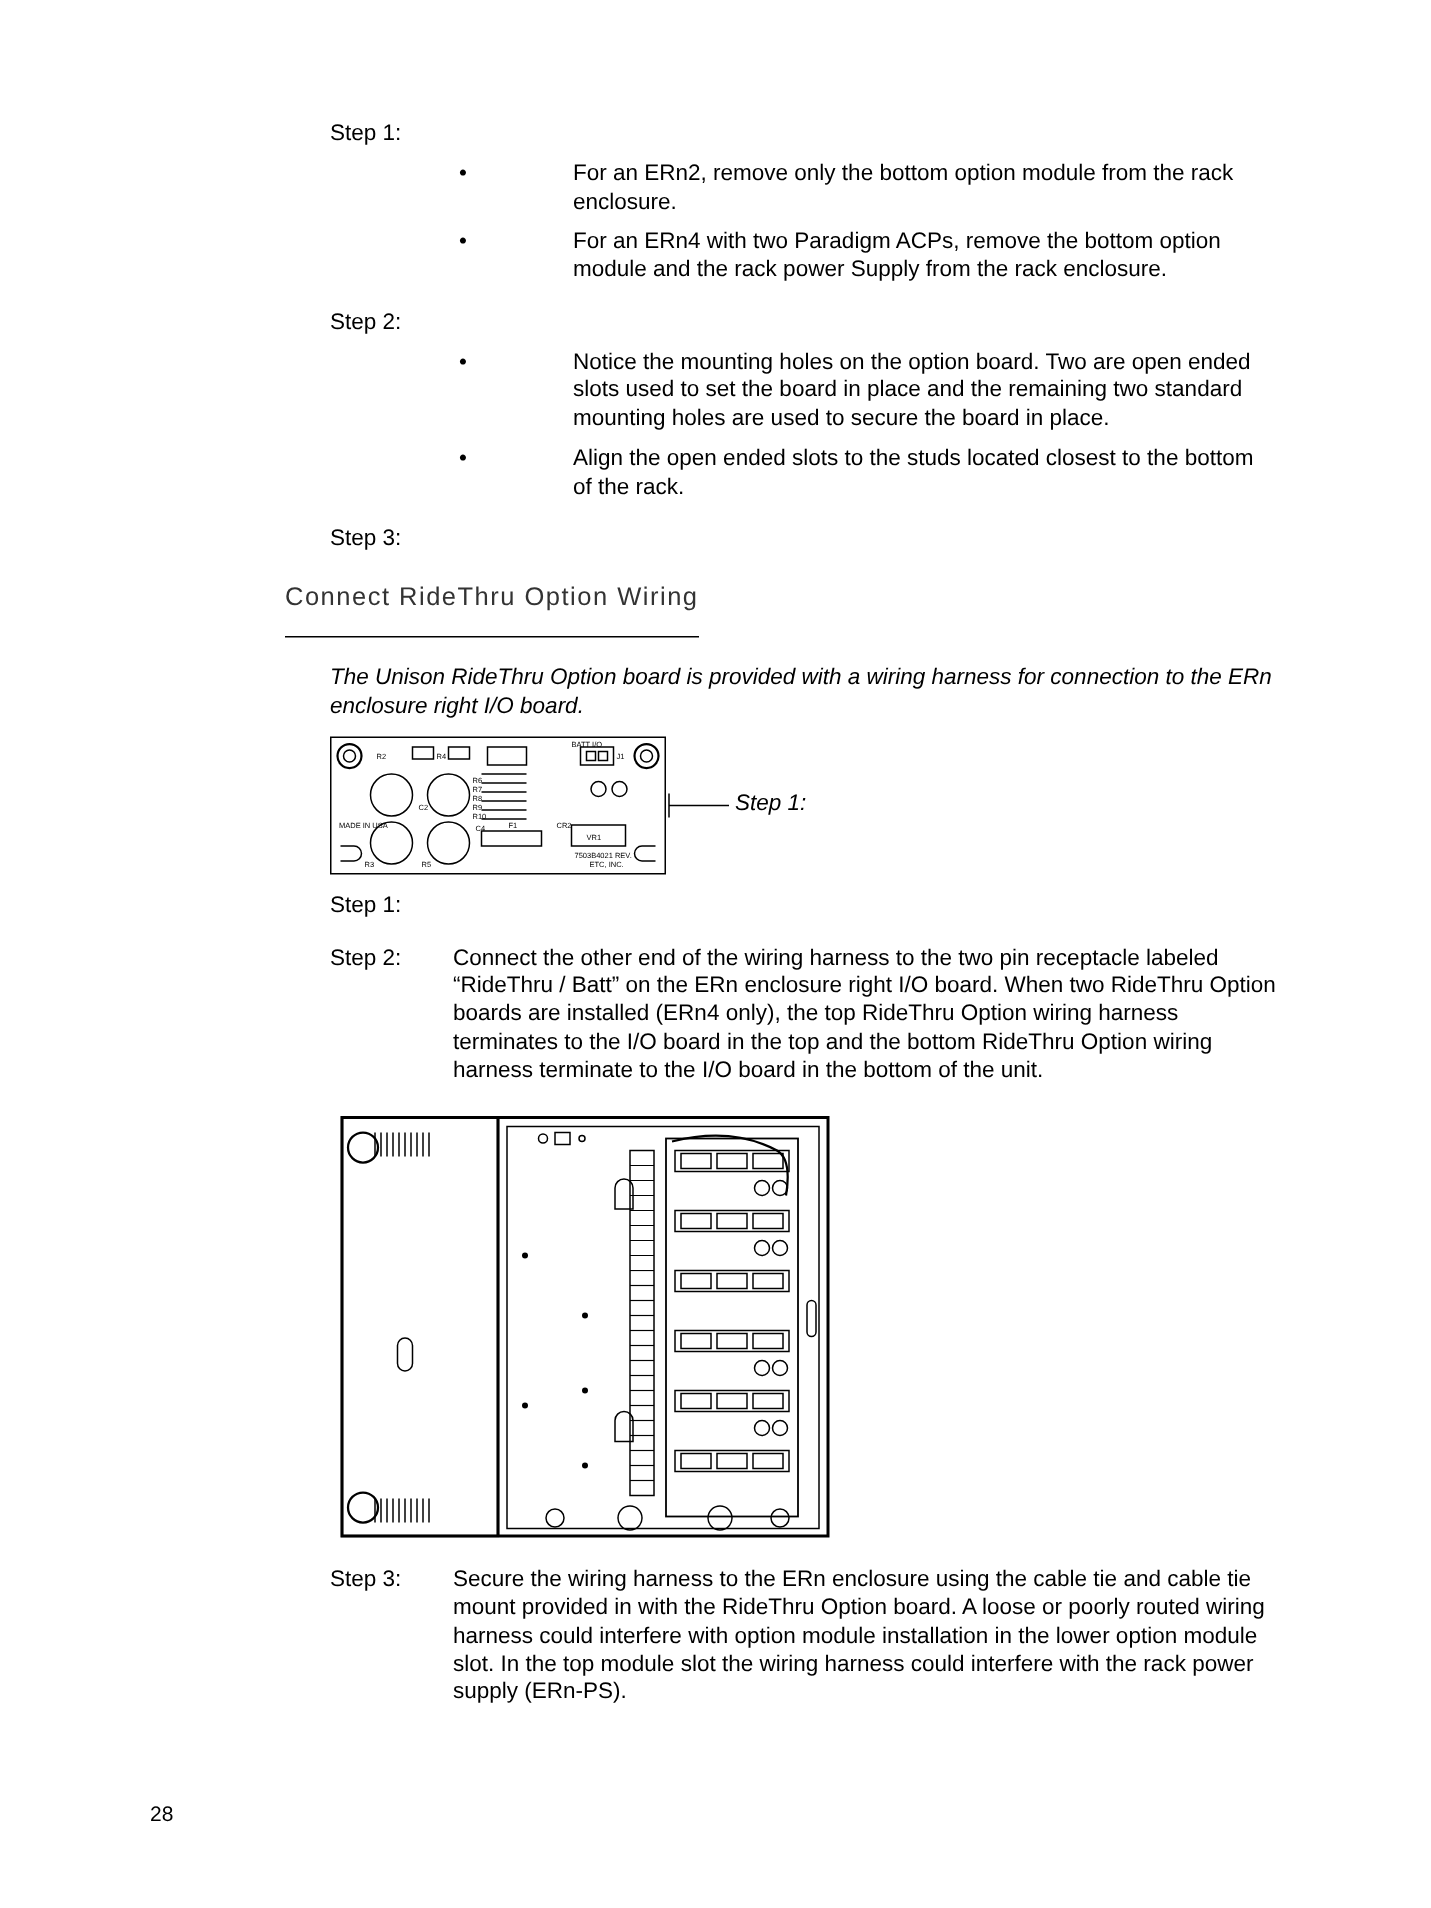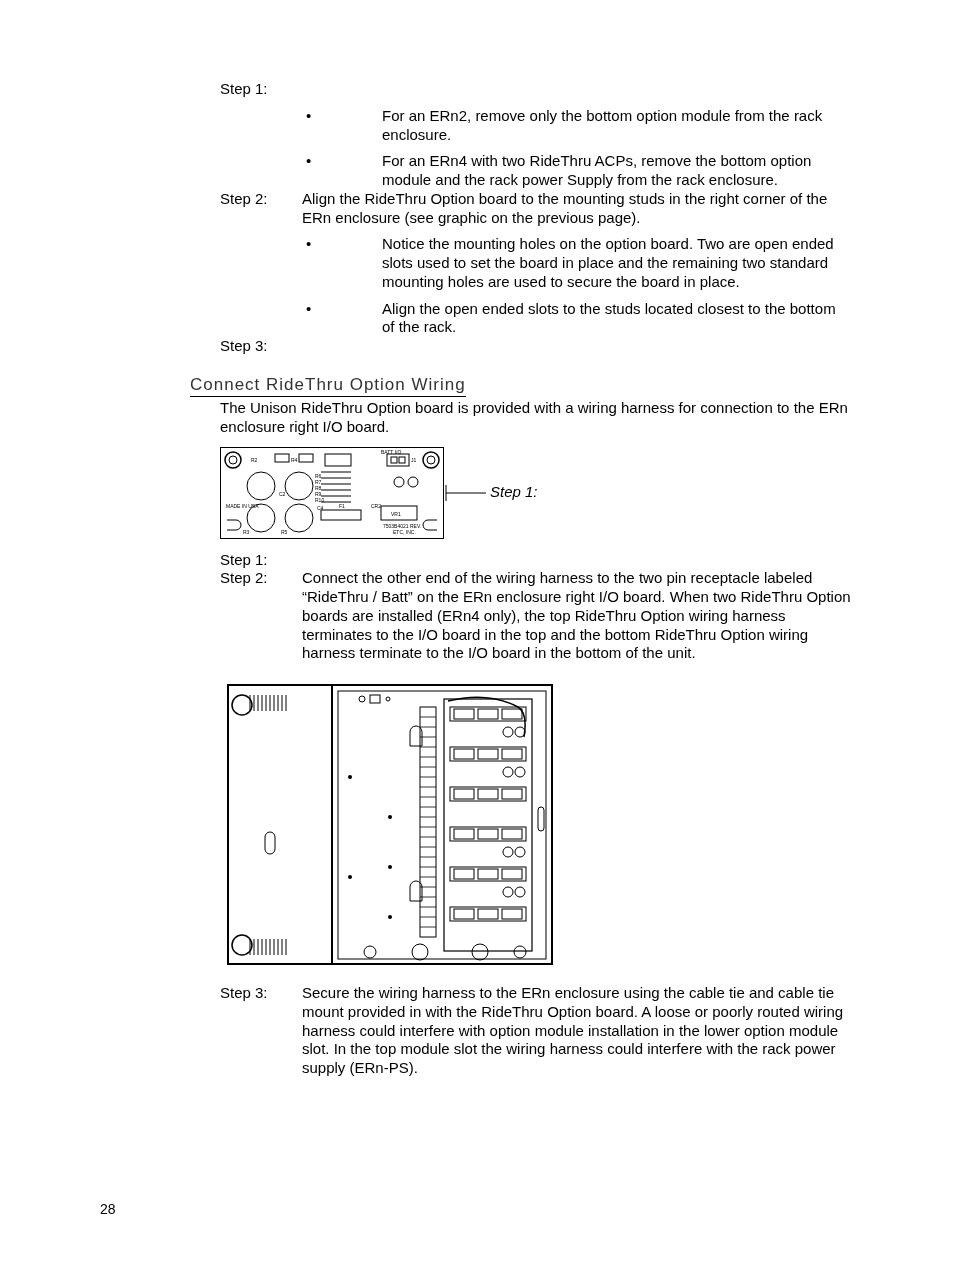--- a/index.html
+++ b/index.html
@@ -17,21 +17,21 @@
   .page {
     position: relative;
     width: 954px;
     height: 1272px;
     box-sizing: border-box;
     padding: 80px 100px 0 100px;
   }
   .step-row {
     display: flex;
     align-items: flex-start;
-    margin-top: 0;
+    margin-top: 16px;
     margin-left: 120px;
   }
   .step-row.first { margin-top: 0; }
   .step-label {
     flex: 0 0 82px;
   }
   .step-body {
     flex: 1;
   }
   .bullet {
@@ -49,26 +49,27 @@
   .bullet-body { flex: 1; margin-left: 48px; }
   .section-heading {
     margin-top: 18px;
     margin-left: 90px;
     font-family: Arial, Helvetica, sans-serif;
     font-size: 17px;
     letter-spacing: 1px;
     color: #333;
     border-bottom: 1px solid #000;
     display: inline-block;
-    padding-bottom: 1px;
+    padding-bottom: 16px;
   }
   .intro-para {
     margin-left: 120px;
-    margin-top: 2px;
+    margin-top: 18px;
     margin-right: 4px;
+    font-style: italic;
   }
   .figure-row {
     display: flex;
     align-items: center;
     margin-left: 120px;
     margin-top: 10px;
   }
   .board-svg-wrap {
     width: 222px;
     height: 90px;
@@ -108,27 +109,26 @@
   
   <div class="step-row first">
     <div class="step-label">Step 1:</div>
   </div>
   <div class="bullet">
     <div class="bullet-mark">•</div>
     <div class="bullet-body">For an ERn2, remove only the bottom option module from the rack enclosure.</div>
   </div>
   <div class="bullet">
     <div class="bullet-mark">•</div>
-    <div class="bullet-body">For an ERn4 with two RideThru ACPs, remove the bottom option module and the rack power Supply from the rack enclosure.</div>
+    <div class="bullet-body">For an ERn4 with two Paradigm ACPs, remove the bottom option module and the rack power Supply from the rack enclosure.</div>
   </div>
 
   
   <div class="step-row">
     <div class="step-label">Step 2:</div>
-    <div class="step-body">Align the RideThru Option board to the mounting studs in the right corner of the ERn enclosure (see graphic on the previous page).</div>
   </div>
   <div class="bullet">
     <div class="bullet-mark">•</div>
     <div class="bullet-body">Notice the mounting holes on the option board. Two are open ended slots used to set the board in place and the remaining two standard mounting holes are used to secure the board in place.</div>
   </div>
   <div class="bullet">
     <div class="bullet-mark">•</div>
     <div class="bullet-body">Align the open ended slots to the studs located closest to the bottom of the rack.</div>
   </div>
 

